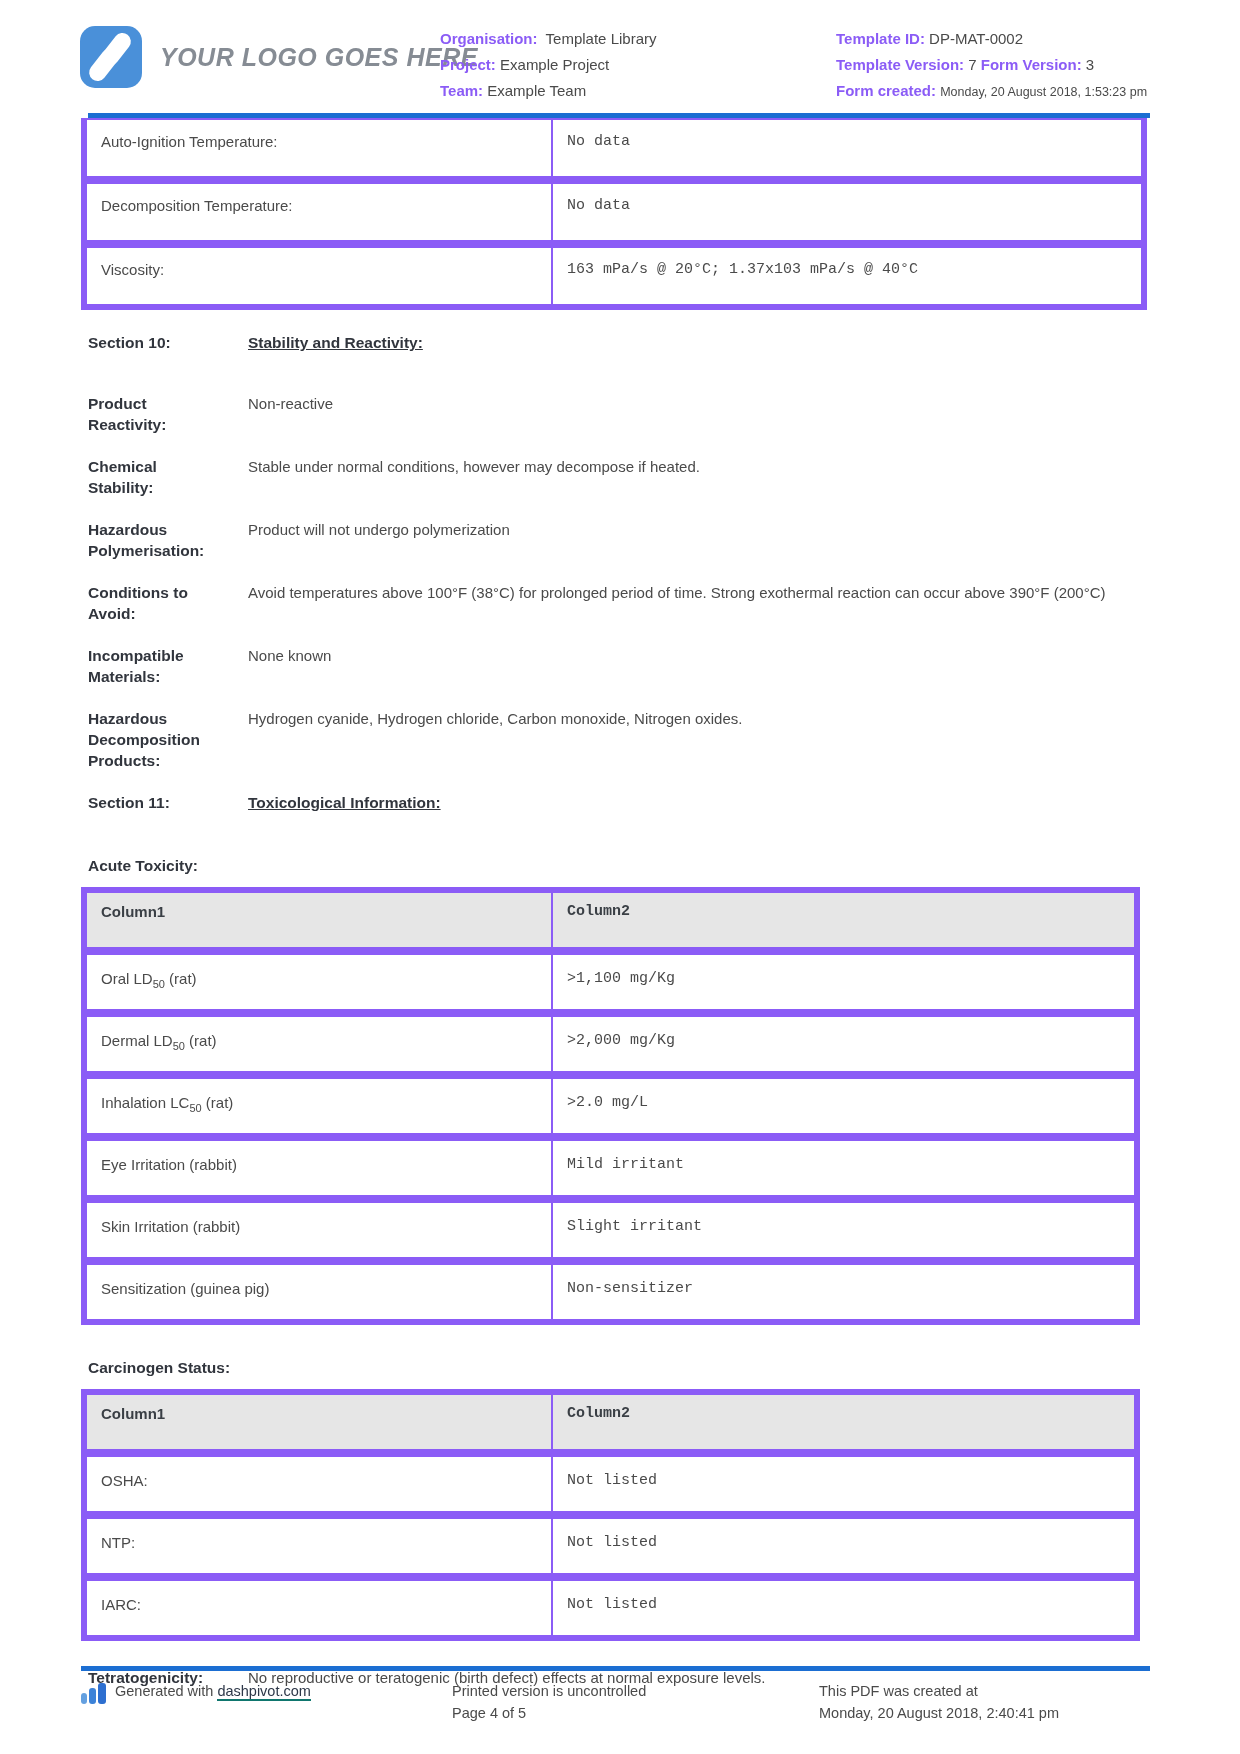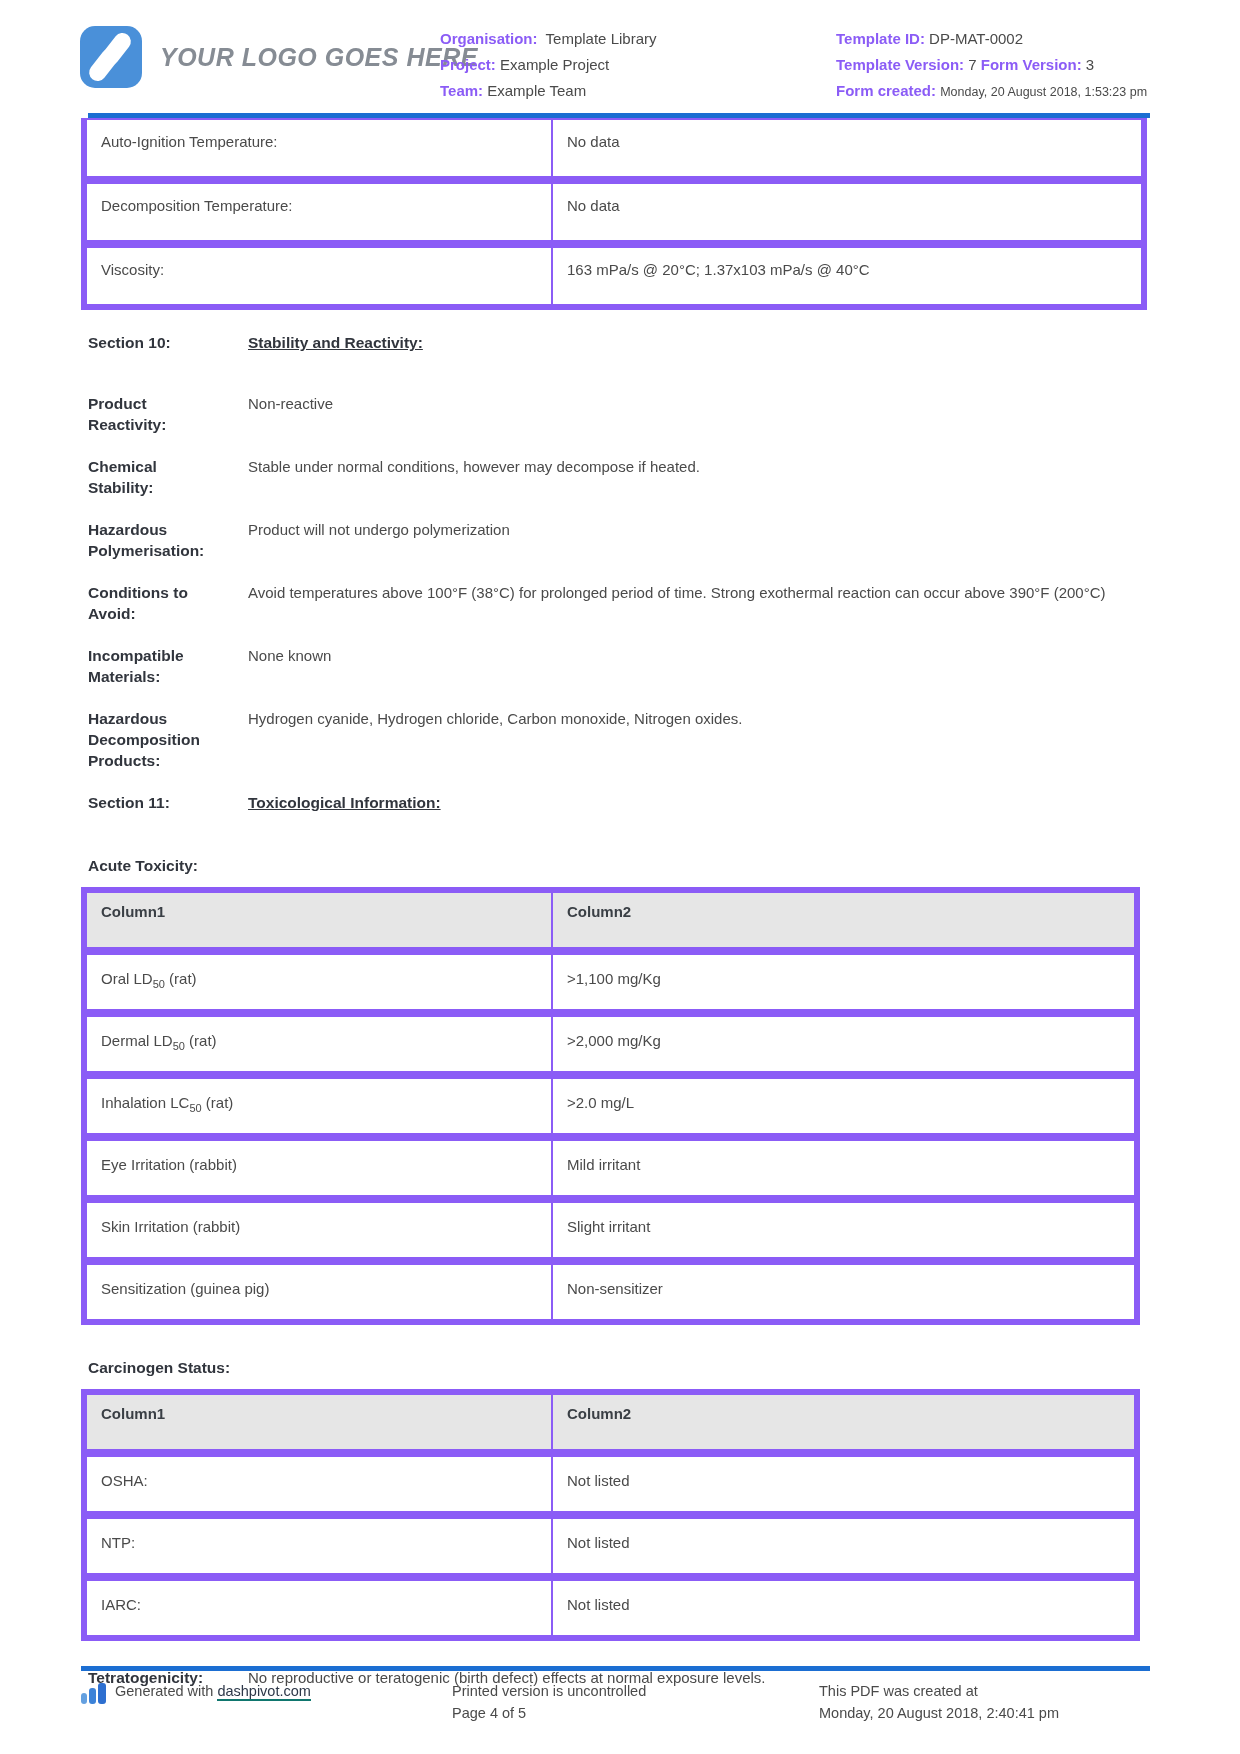--- a/index.html
+++ b/index.html
@@ -22,21 +22,21 @@
   .meta-line { margin-bottom:5px; }
 
   
   .blue-bar { position:absolute; left:88px; top:113px; width:1062px; height:5px; background:#1b6ed2; }
   .gtable { background:#8b5cf6; padding:2px 6px 6px 6px; }
   .props-table { position:absolute; left:81px; top:118px; width:1066px; }
   .trow { display:flex; gap:2px; margin-top:8px; }
   .trow:first-child { margin-top:0; }
   .tcell { background:#fff; padding:13px 14px; font-size:15px; min-height:56px; }
   .tcell.left { width:464px; flex:none; }
-  .tcell.right { flex:1; }
+  .tcell.right { flex:1;font-family:Liberation Mono, monospace; }
   .thead .tcell { background:#e6e6e6; min-height:36px; padding:8px 14px; font-weight:bold; color:#3a3f45; }
   .dtable .tcell { min-height:54px; }
   sub { font-size:11px; }
 
   
   .flow { position:absolute; left:88px; top:332px; width:1064px; font-size:15px; line-height:21px; }
   .section-row { display:grid; grid-template-columns:160px 1fr; margin-bottom:40px; }
   .section-num { font-weight:bold; color:#31353d; font-size:15.5px; }
   .section-title { font-weight:bold; color:#31353d; font-size:15.5px; text-decoration:underline; }
   .field-row { display:grid; grid-template-columns:160px 1fr; margin-bottom:21px; }

